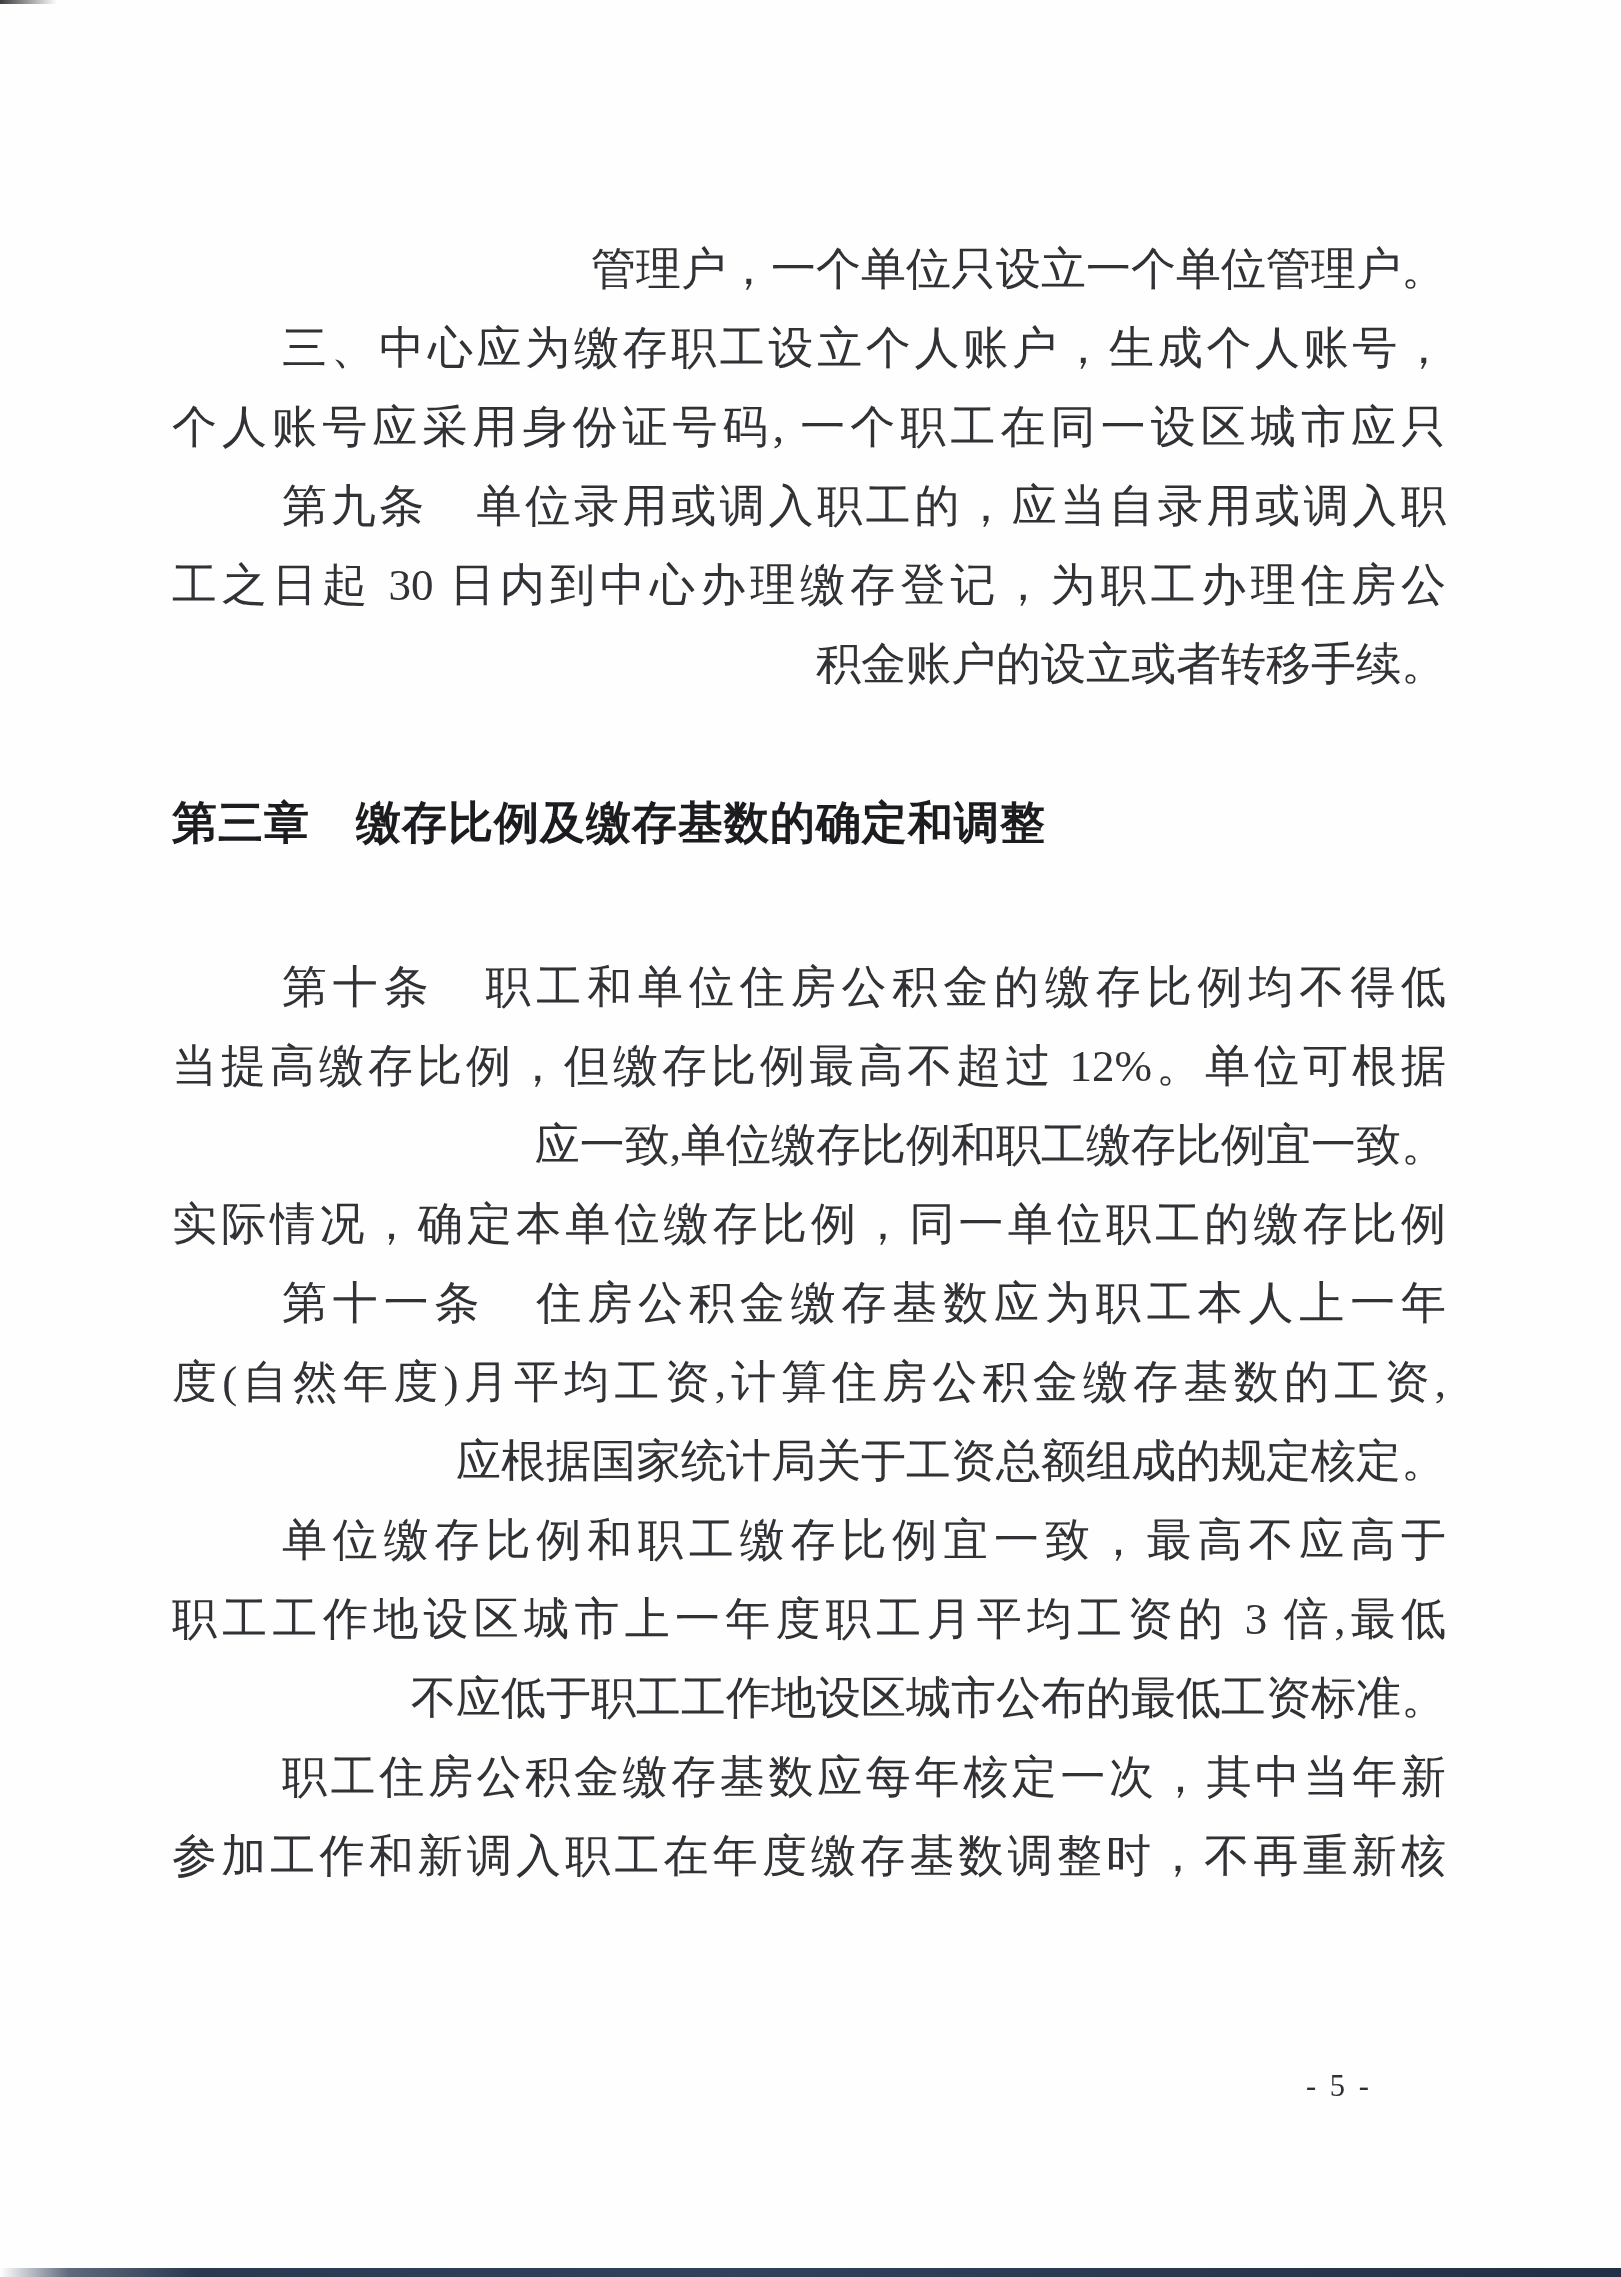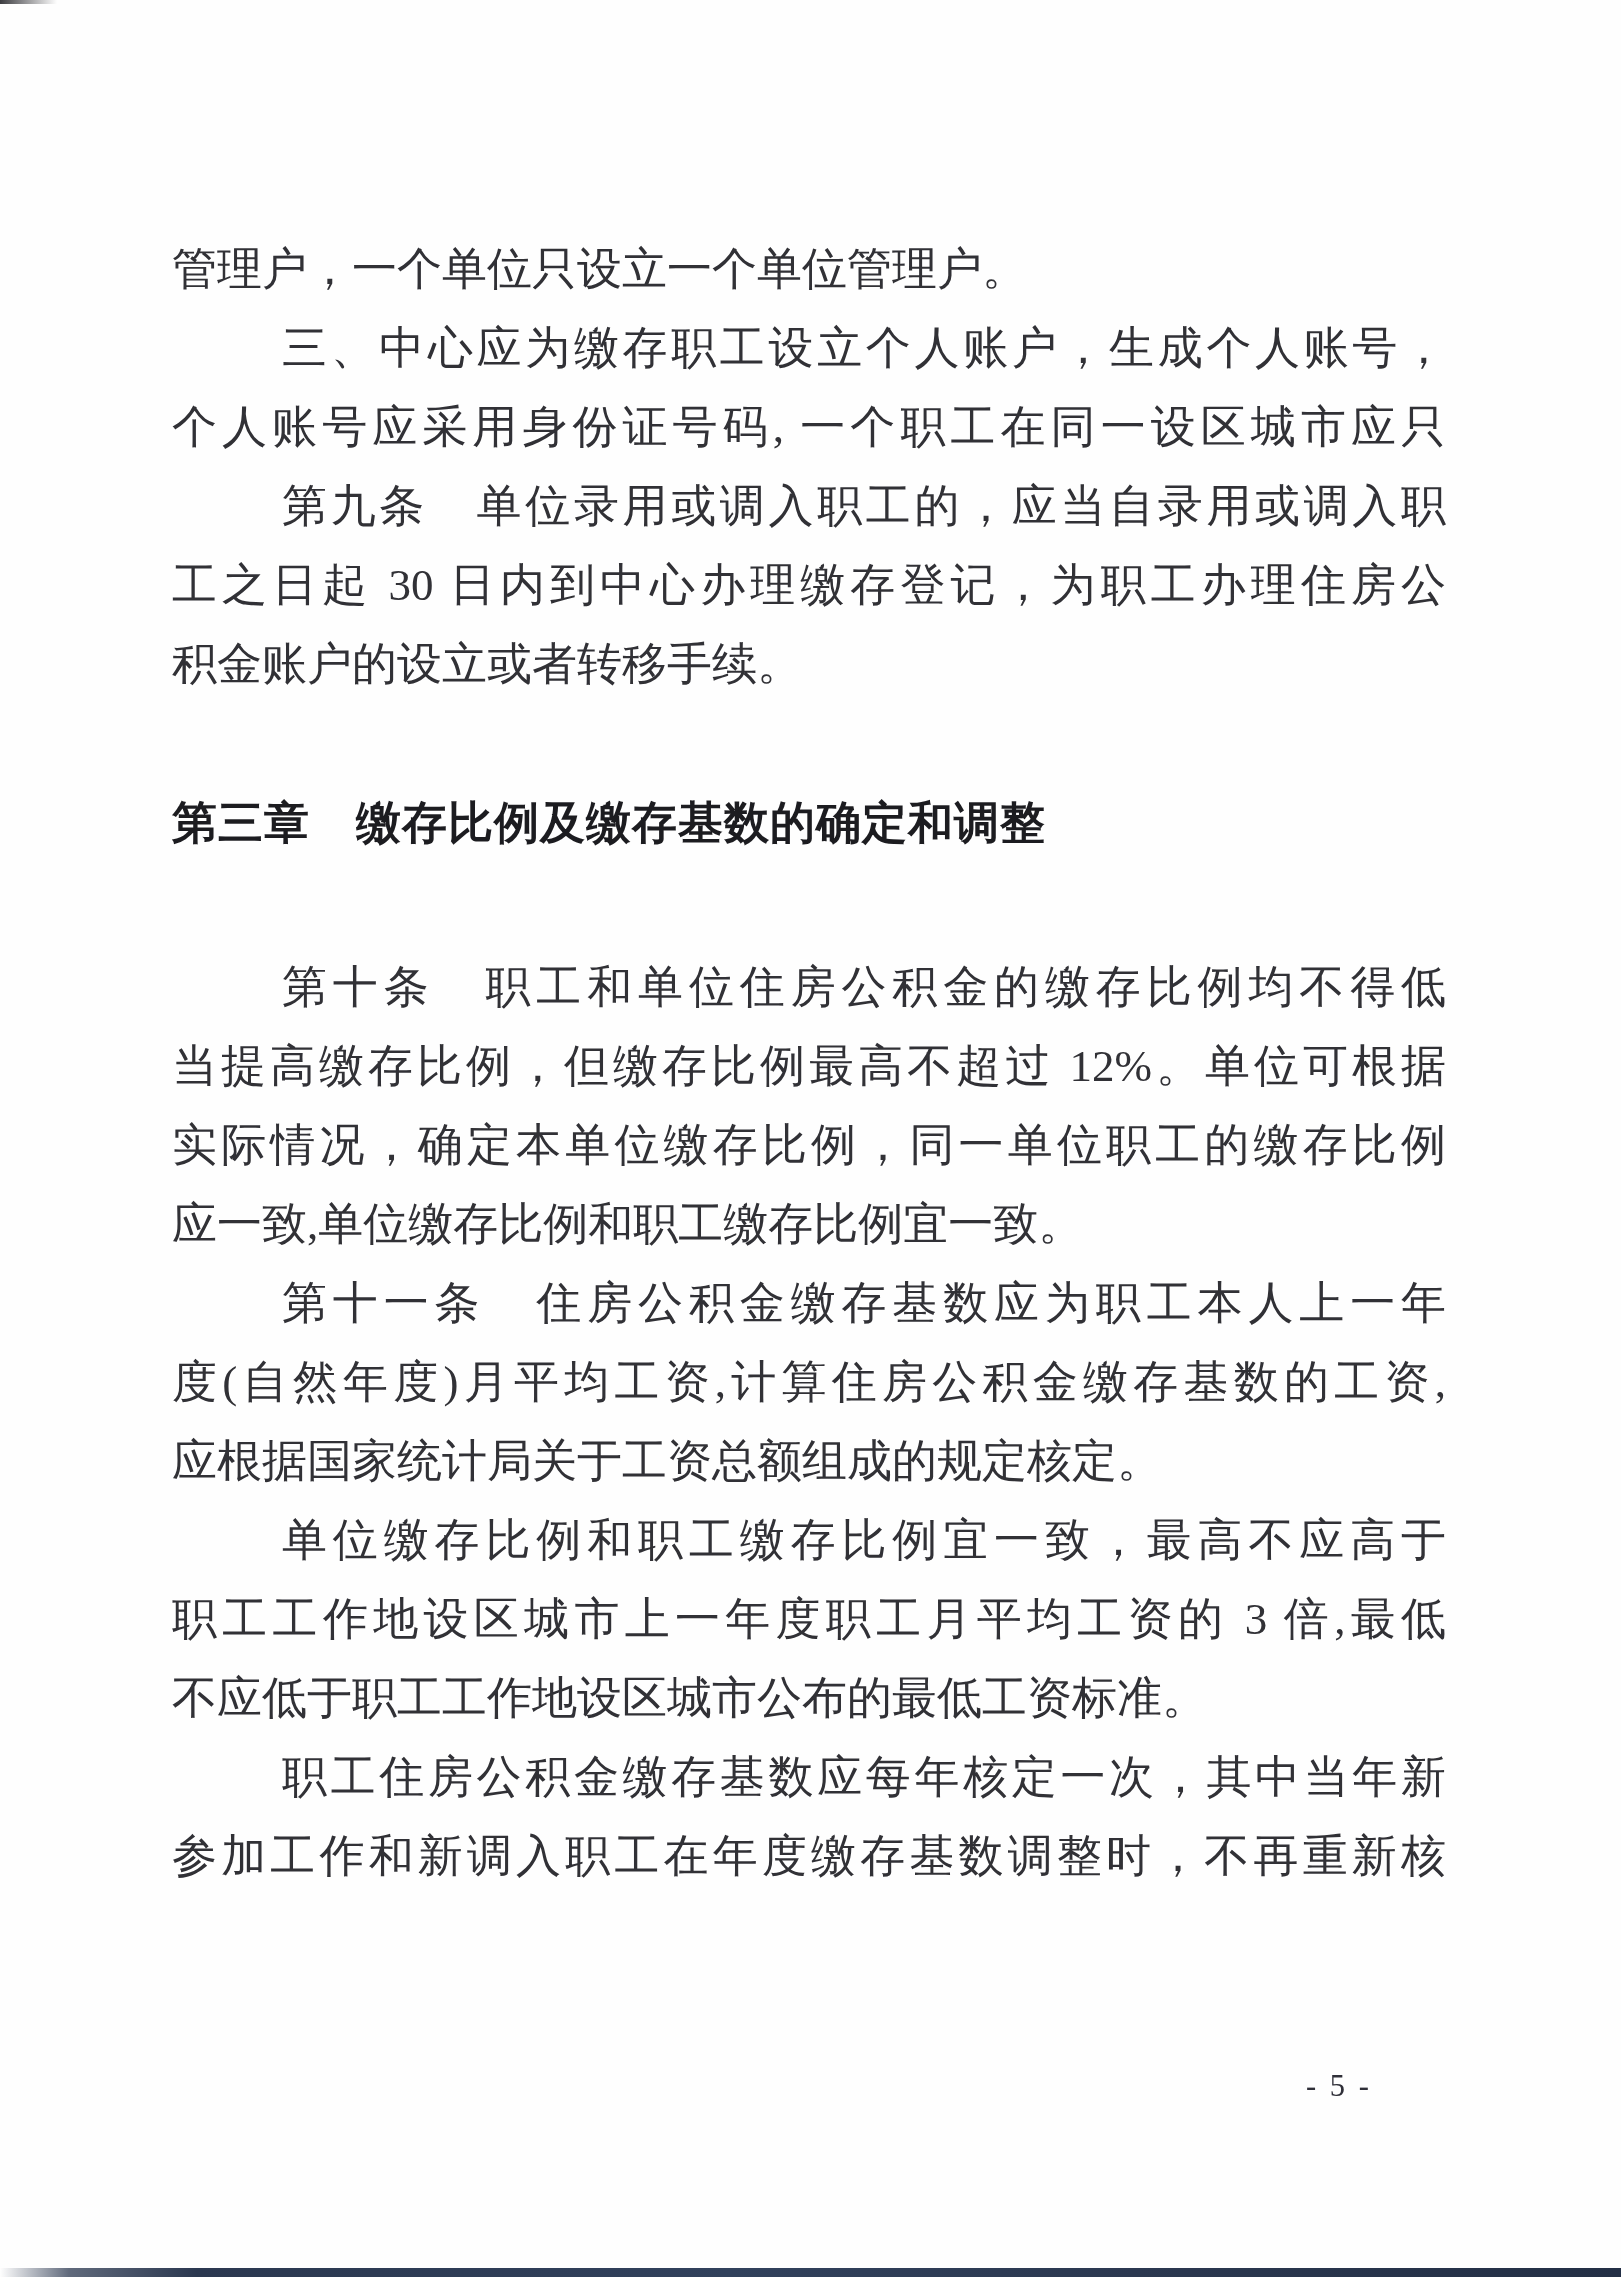--- a/index.html
+++ b/index.html
@@ -19,21 +19,21 @@
   .content {
     position: absolute;
     left: 172px;
     top: 230px;
     width: 1274px;
   }
   .line {
     font-size: 45px;
     line-height: 79px;
     height: 79px;
-    text-align: left;
+    text-align: right;
     white-space: normal;
   }
   .line.just {
     text-align: justify;
     text-align-last: justify;
     text-justify: inter-character;
   }
   .line.indent {
     text-indent: 110px;
   }
@@ -91,22 +91,22 @@
     <div class="line just indent">三、中心应为缴存职工设立个人账户，生成个人账号，</div>
     <div class="line just">个人账号应采用身份证号码, 一个职工在同一设区城市应只</div>
     <div class="line just indent">第九条　单位录用或调入职工的，应当自录用或调入职</div>
     <div class="line just">工之日起 30 日内到中心办理缴存登记，为职工办理住房公</div>
     <div class="line">积金账户的设立或者转移手续。</div>
 
     <h2 class="chapter">第三章　缴存比例及缴存基数的确定和调整</h2>
 
     <div class="line just indent">第十条　职工和单位住房公积金的缴存比例均不得低</div>
     <div class="line just">当提高缴存比例，但缴存比例最高不超过 12%。单位可根据</div>
+    <div class="line">应一致,单位缴存比例和职工缴存比例宜一致。</div>
     <div class="line just">实际情况，确定本单位缴存比例，同一单位职工的缴存比例</div>
-    <div class="line">应一致,单位缴存比例和职工缴存比例宜一致。</div>
     <div class="line just indent">第十一条　住房公积金缴存基数应为职工本人上一年</div>
     <div class="line just">度(自然年度)月平均工资,计算住房公积金缴存基数的工资,</div>
     <div class="line">应根据国家统计局关于工资总额组成的规定核定。</div>
     <div class="line just indent">单位缴存比例和职工缴存比例宜一致，最高不应高于</div>
     <div class="line just">职工工作地设区城市上一年度职工月平均工资的 3 倍,最低</div>
     <div class="line">不应低于职工工作地设区城市公布的最低工资标准。</div>
     <div class="line just indent">职工住房公积金缴存基数应每年核定一次，其中当年新</div>
     <div class="line just">参加工作和新调入职工在年度缴存基数调整时，不再重新核</div>
   </div>
 

